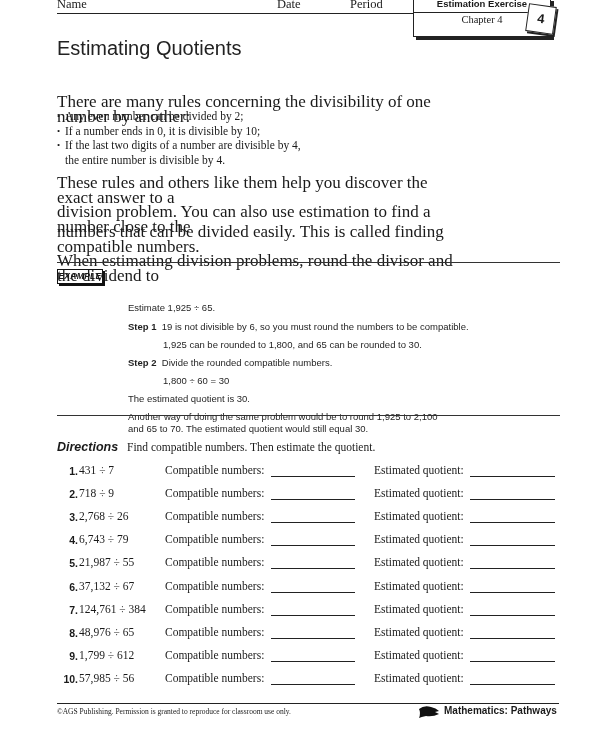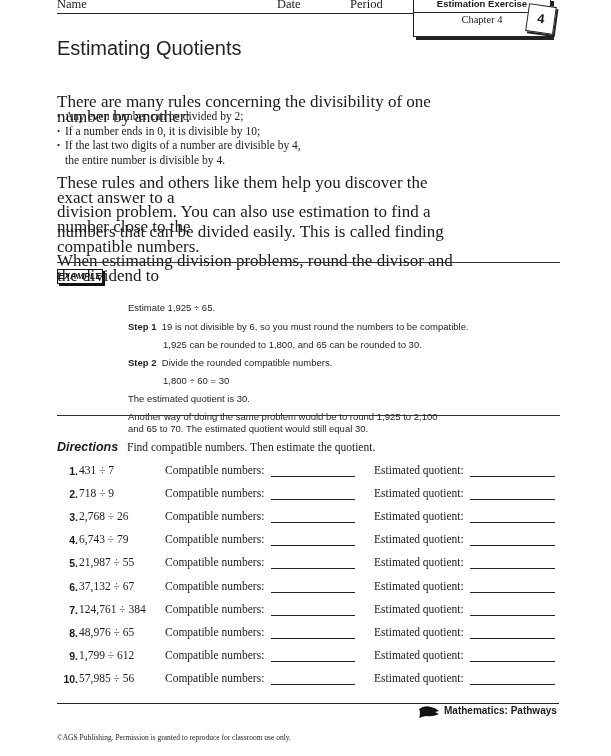--- a/index.html
+++ b/index.html
@@ -40,21 +40,21 @@
   .row { left:60px; width:500px; height:16px; font-size:11.5px; }
   .row .num { position:absolute; left:0; width:18px; text-align:right; font-weight:bold;
               font-family:"Liberation Sans", sans-serif; font-size:10.5px; top:1px; }
   .row .prob { position:absolute; left:19px; }
   .row .cl { position:absolute; left:105px; }
   .row .cline { position:absolute; left:211px; top:12px; width:84px; height:1px; background:#222; border:none; padding:0; }
   .row .ql { position:absolute; left:314px; }
   .row .qline { position:absolute; left:410px; top:12px; width:85px; height:1px; background:#222; border:none; padding:0; }
 
   .footer-line { left:57px; top:703px; width:502px; height:1px; background:#222; }
-  .copyright { left:57px; top:733px; font-size:7.5px; }
+  .copyright { left:57px; top:707px; font-size:7.5px; }
   .series { left:444px; top:705px; font-family:"Liberation Sans", sans-serif; font-weight:bold; font-size:10px; }
   .logo { left:418px; top:705px; width:22px; height:13px; }
 </style>
 </head>
 <body>
 
 <span class="abs hdr-label" style="left:57px">Name</span>
 <span class="abs hdr-label" style="left:277px">Date</span>
 <span class="abs hdr-label" style="left:350px">Period</span>
 <div class="abs hdr-line"></div>

